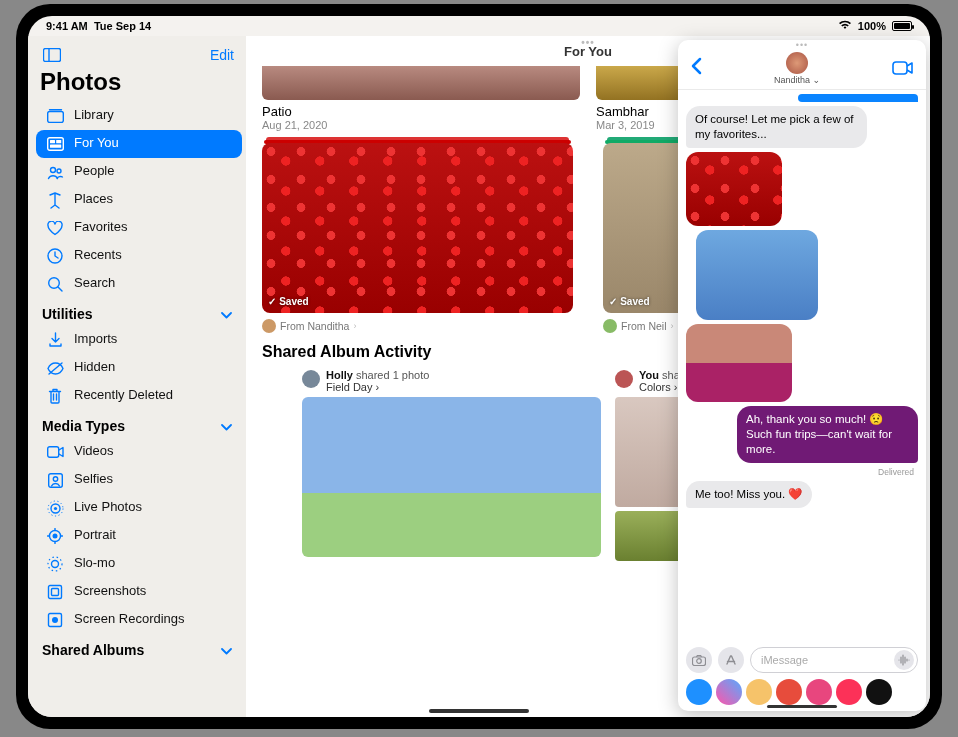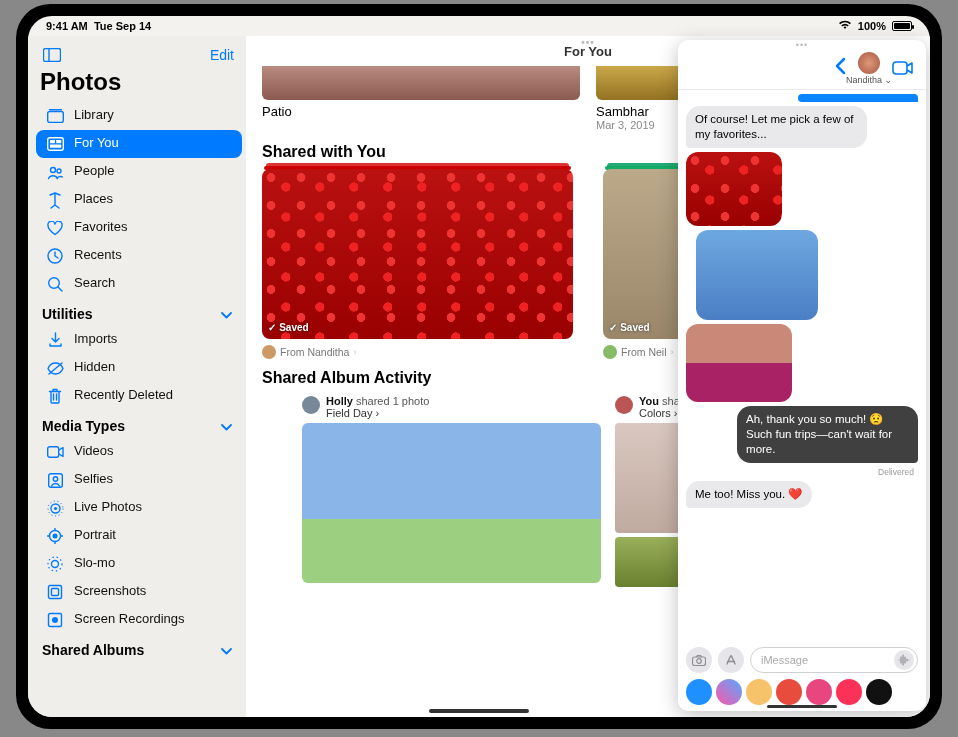--- a/index.html
+++ b/index.html
@@ -154,33 +154,33 @@
     width: 248px;
     background: #fff;
     border-radius: 10px;
     box-shadow: 0 4px 20px rgba(0,0,0,.25);
     display: flex; flex-direction: column;
     overflow: hidden;
     z-index: 40;
   }
   .msg-dots { text-align:center; color:#bbb; font-size:9px; letter-spacing:1px; height:10px; line-height:10px;}
   .msg-header {
-    display: flex; align-items: center; justify-content: flex-end;
+    display: flex; align-items: center; justify-content: space-between;
     padding: 2px 12px 4px;
     border-bottom: 1px solid #eaeaea;
   }
   .msg-header .back { color: #007aff; font-size: 18px; font-weight:600;}
   .msg-header .center { display:flex; flex-direction:column; align-items:center; gap:1px;}
   .msg-header .center .ava { width: 22px; height: 22px; border-radius: 50%; background: radial-gradient(#d97, #a54);}
   .msg-header .center .name { font-size: 9px; color: #555;}
   .msg-header .video { color: #007aff; width:22px; height:16px;}
   .msg-body { flex:1; overflow:hidden; padding: 4px 8px; display:flex; flex-direction:column; gap:4px; font-size: 11.5px;}
   .bubble { max-width: 78%; padding: 6px 9px; border-radius: 14px; line-height: 1.3;}
   .bubble.gray { background: #e9e9eb; color:#000; align-self:flex-start; border-bottom-left-radius:4px;}
-  .bubble.blue { background: #404040; color:#fff; align-self:flex-end; border-bottom-right-radius:4px;}
+  .bubble.blue { background: #701a75; color:#fff; align-self:flex-end; border-bottom-right-radius:4px;}
   .msg-stamp { font-size: 8.5px; color:#999; align-self:flex-end; padding-right:4px;}
   .msg-img { border-radius: 12px; align-self:flex-start; }
   .msg-img.peppers { width: 96px; height: 74px;}
   .msg-img.person { width: 122px; height: 90px; margin-left: 10px; background: linear-gradient(#6ea8e0,#4a7fc5);}
   .msg-img.truck { width: 106px; height: 78px; background: linear-gradient(#c98878 50%, #a26 50%);}
   .msg-input-row {
     display: flex; align-items: center; gap: 6px; padding: 4px 8px;
   }
   .msg-icon {
     width: 26px; height: 26px; border-radius: 50%; background:#e5e5ea;
@@ -420,29 +420,29 @@
         <div class="main-header">
           <div class="dots">•••</div>
           <span>For You</span>
         </div>
         <div class="main-scroll">
 
           <div class="mem-row">
             <div class="mem-card">
               <div class="mem-thumb a"></div>
               <div class="mem-title">Patio</div>
+              <div class="mem-date">Aug 21, 2020</div>
             </div>
             <div class="mem-card">
               <div class="mem-thumb b"></div>
               <div class="mem-title">Sambhar</div>
               <div class="mem-date">Mar 3, 2019</div>
             </div>
           </div>
 
-          <div class="section-title">Shared with You</div>
           <div class="shared-row">
             <div class="shared-card">
               <div class="shared-stack">
                 <div class="shared-img peppers">
                   <span>✓ Saved</span>
                 </div>
               </div>
               <div class="from-row">
                 <span class="ava"></span>
                 <span>From Nanditha</span>

